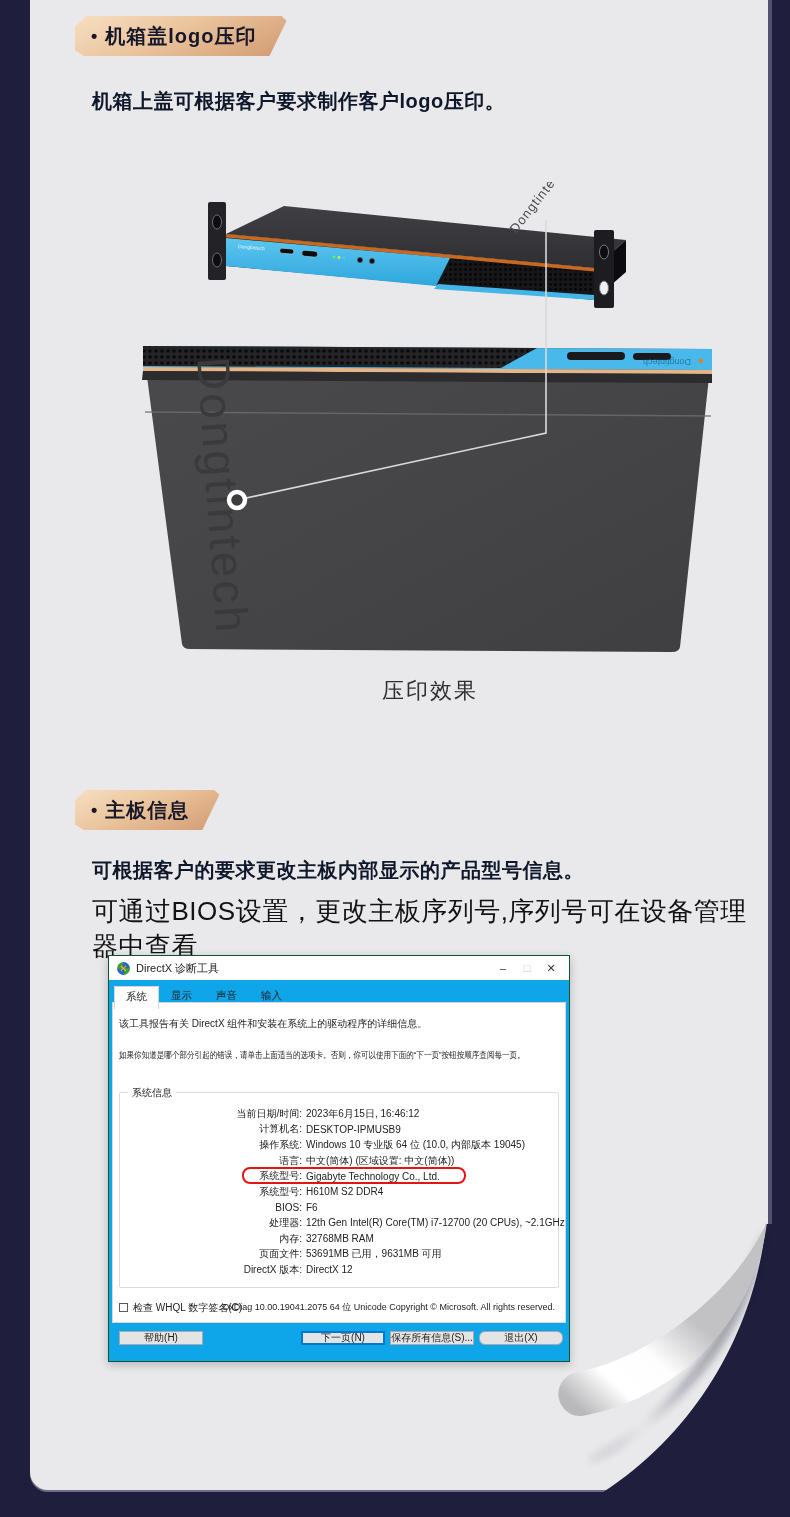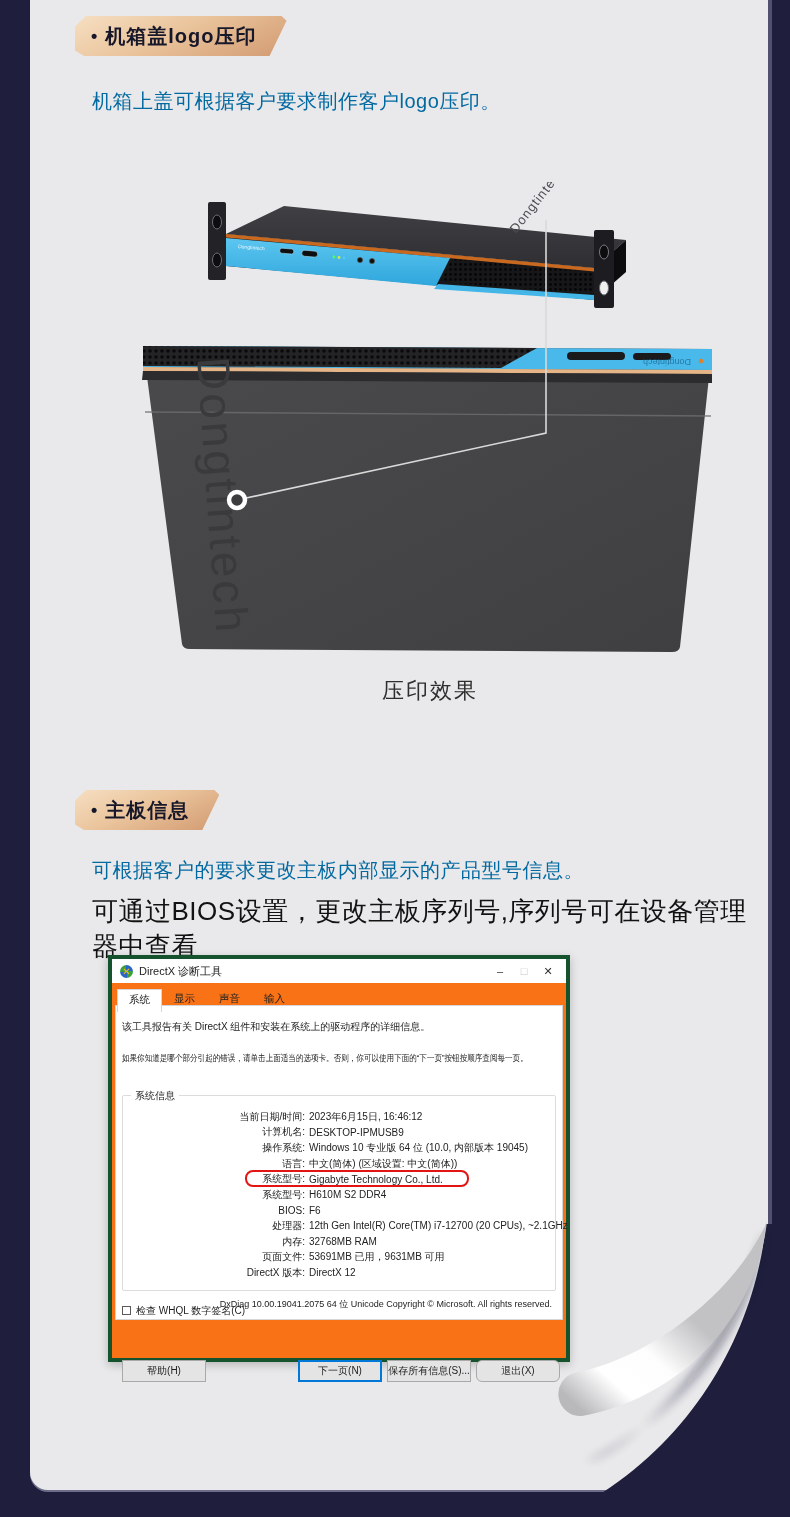--- a/index.html
+++ b/index.html
@@ -21,31 +21,31 @@
     position:absolute; left:45px; height:40px;
     padding:0 30px 0 16px;
     background:linear-gradient(155deg,#f6dfc2 0%,#eac49c 45%,#d29a71 100%);
     clip-path:polygon(0 62%,0 26%,11px 0,calc(100% - 5px) 0,100% 12%,calc(100% - 17px) 100%,9px 100%,0 86%);
     display:flex; align-items:center;
     font-size:20px; font-weight:bold; color:#17172a; letter-spacing:1px;
   }
   .badge .dot { font-size:18px; margin-right:7px; color:#17172a; }
   #badge1 { top:16px; }
   #badge2 { top:790px; }
-  .h1line { position:absolute; left:62px; font-size:20px; font-weight:normal; color:#0369a1; letter-spacing:0.5px; }
+  .h1line { position:absolute; left:62px; font-size:20px; font-weight:bold; color:#0f172a; letter-spacing:0.5px; }
   #intro1 { top:88px; }
   #s2line1 { top:857px; }
   #s2line2 { position:absolute; left:62px; top:894px; font-size:26px; font-weight:normal; color:#121212; letter-spacing:0.5px; }
   #caption1 { position:absolute; left:30px; top:676px; width:740px; text-align:center; font-size:22px; color:#2e2e2e; letter-spacing:2px; }
   
   .illu { position:absolute; }
   
   .dxwin {
     position:absolute; left:78px; top:955px; width:462px; height:407px;
-    background:#f97316; border:4px solid #14532d;
+    background:#0ea5e9; border:1px solid #14532d;
     box-shadow:0 3px 9px rgba(0,0,0,0.22);
     font-size:10px; color:#1d1d1d;
   }
   .dxtitlebar { position:absolute; left:0; top:0; right:0; height:24px; background:#ffffff; display:flex; align-items:center; padding:0 6px; }
   .dxicon { width:13px; height:13px; border-radius:50%;
     background:conic-gradient(#2a66c8 0 25%, #3d9e3d 25% 50%, #2a66c8 50% 75%, #3d9e3d 75% 100%);
     position:relative; margin:0 6px 0 2px; flex:0 0 auto; }
   .dxicon::after { content:"✕"; position:absolute; left:0; top:0; width:13px; height:13px;
     color:#f4c20d; font-size:10px; line-height:13px; text-align:center; font-weight:bold; }
   .dxtitle { font-size:11px; color:#222; }
@@ -66,25 +66,24 @@
   .row { display:flex; height:15.6px; align-items:center; position:relative; }
   .rlabel { width:178px; text-align:right; flex:0 0 auto; color:#222; }
   .rvalue { margin-left:4px; white-space:nowrap; color:#222; }
   .red-ring { position:absolute; left:118px; top:-1px; width:224px; height:17px;
     border:2px solid #e31414; border-radius:8px; pointer-events:none; }
   .whql { display:flex; align-items:center; margin:13px 0 0 2px; }
   .cbbox { width:9px; height:9px; border:1px solid #5a5a5a; background:#fff; margin-right:5px; flex:0 0 auto; }
   .dxstatus { position:absolute; right:10px; bottom:8px; font-size:9px; color:#222;margin-top:10px; }
   .btnbar { position:absolute; left:0; right:0; bottom:0; height:38px; }
   .dxbtn {
-    position:absolute; top:8px; width:84px; height:22px;
+    position:absolute; top:8px; width:84px; height:14px;
     background:#e4e4e4; border:1px solid #a9a9a9; font-size:10px; color:#1d1d1d;
     display:flex; align-items:center; justify-content:center;
     font-family:"Liberation Sans","DejaVu Sans",sans-serif;
-    margin-top:32px;
   }
   #btn-help { left:10px; }
   #btn-next { right:184px; border:1px solid #0078d7; box-shadow:0 0 0 1px #0078d7 inset; }
   #btn-save { right:95px; }
   #btn-exit { right:6px;border-radius:6px; }
   .edge-line { position:absolute; left:768px; top:0; width:2px; height:1225px; background:#50506e; }
 </style>
 </head>
 <body>
 

